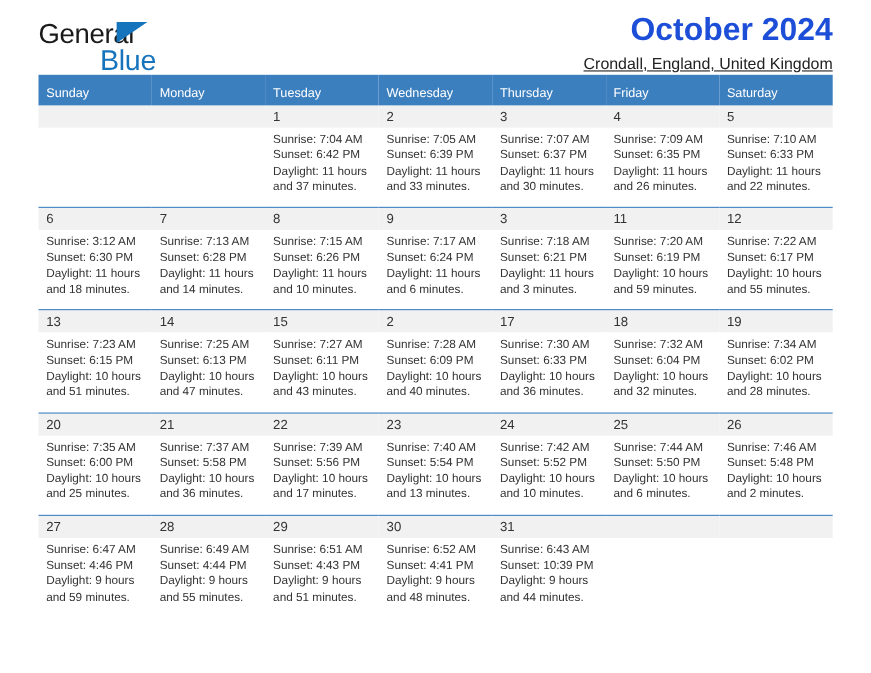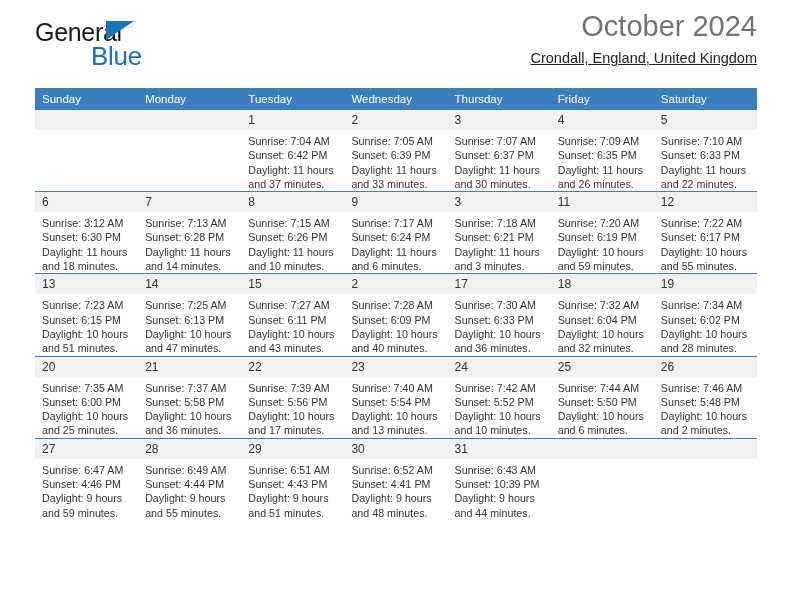--- a/index.html
+++ b/index.html
@@ -18,23 +18,23 @@
     position: relative;
     width: 792px;
     height: 612px;
     box-sizing: border-box;
     padding: 0 35px;
   }
 
   
   .header {
     position: relative;
-    height: 88px;
+    height: 68px;
     display: flex;
-    align-items: flex-start;
+    align-items: center;
     justify-content: space-between;
   }
   .logo {
     position: relative;
     margin-top: 18px;
     width: 190px;
     height: 52px;
     user-select: none;
   }
   .logo-general {
@@ -63,22 +63,22 @@
     letter-spacing: -0.3px;
     color: #1674bd;
     font-family: "Liberation Sans", sans-serif;
   }
   .title-block {
     text-align: right;
     margin-top: 10px;
   }
   .cal-title {
     font-size: 29px;
-    color: #737373;
-    font-weight: normal;
+    color: #1d4ed8;
+    font-weight: bold;
     line-height: 1.15;
     white-space: nowrap;
   }
   .cal-sub {
     font-size: 14.5px;
     color: #222222;
     margin-top: 7px;
     white-space: nowrap;
     text-decoration: underline;
   }
@@ -88,42 +88,42 @@
     width: 722px;
     border-collapse: collapse;
     table-layout: fixed;
   }
   .calendar th {
     background: #3c7fbe;
     color: #ffffff;
     font-size: 11.5px;
     font-weight: normal;
     text-align: left;
-    padding: 5px 0 5px 7px;
+    padding: 11px 0 5px 7px;
     height: 12px;
   }
   .calendar td {
     vertical-align: top;
     padding: 0;
     height: 76px;
     border-top: 1px solid #3c7fbe;
   }
   .calendar tr.week:first-child td {
     border-top: none;
   }
   .daynum {
     background: #f1f1f1;
     font-size: 12px;
     color: #333333;
     padding: 3px 0 3px 7px;
     line-height: 14px;
     height: 14px;
   }
   .info {
-    padding: 4px 8px 0 7px;
+    padding: 4px 8px 11px 7px;
     font-size: 10.7px;
     line-height: 14.3px;
     color: #333333;
   }
   .info div { white-space: nowrap; }
   td.empty .info { visibility: hidden; }
 </style>
 </head>
 <body>
 

